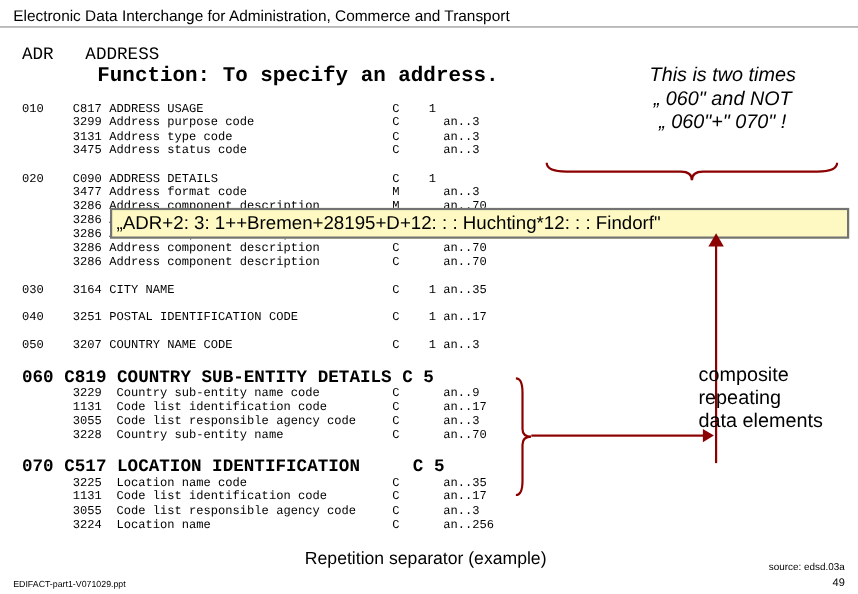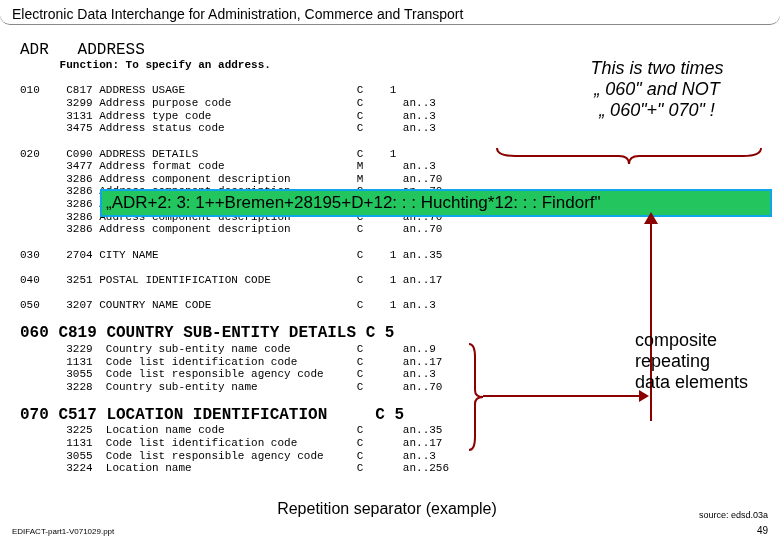--- a/index.html
+++ b/index.html
@@ -12,38 +12,37 @@
     position: relative;
     overflow: hidden;
   }
   .header {
     display: flex;
     justify-content: space-between;
     padding: 6px 12px 2px 12px;
     font-size: 14px;
     color: #000;
     border-bottom: 1px solid #888;
-    border-radius: 10px;
   }
   .header .right { color: #000; }
   .spec {
     font-family: "Courier New", monospace;
     font-size: 11px;
     line-height: 1.15;
     white-space: pre;
     padding-left: 20px;
     position: absolute;
     top: 28px;
   }
   .spec-head {
     font-size: 16px;
     font-weight: normal;
   }
   .spec-sub {
-    font-size: 11px;
+    font-size: 19px;
     font-weight: bold;
   }
   .spec-big {
     font-size: 16px;
     font-weight: bold;
   }
   .anno1 {
     position: absolute;
     right: 18px;
     top: 58px;
@@ -58,22 +57,22 @@
     left: 495px;
     top: 146px;
     width: 268px;
     height: 18px;
   }
   .example-box {
     position: absolute;
     left: 100px;
     top: 189px;
     width: 660px;
-    border: 2px solid #0ea5e9;
-    background: #22c55e;
+    border: 2px solid #737373;
+    background: #fef9c3;
     font-size: 17px;
     padding: 2px 4px;
     color: #000;
   }
   .anno2 {
     position: absolute;
     right: 10px;
     top: 330px;
     font-size: 18px;
     color: #000;
@@ -168,21 +167,21 @@
 <span>       3475 Address status code                    C      an..3</span>
 
 <span>020    C090 ADDRESS DETAILS                        C    1</span>
 <span>       3477 Address format code                    M      an..3</span>
 <span>       3286 Address component description          M      an..70</span>
 <span>       3286 Address component description          C      an..70</span>
 <span>       3286 Address component description          C      an..70</span>
 <span>       3286 Address component description          C      an..70</span>
 <span>       3286 Address component description          C      an..70</span>
 
-<span>030    2704 CITY NAME                              C    1 an..35</span>
+<span>030    3164 CITY NAME                              C    1 an..35</span>
 
 <span>040    3251 POSTAL IDENTIFICATION CODE             C    1 an..17</span>
 
 <span>050    3207 COUNTRY NAME CODE                      C    1 an..3</span>
 
 <span class="spec-big">060 C819 COUNTRY SUB-ENTITY DETAILS C 5</span>
 <span>       3229  Country sub-entity name code          C      an..9</span>
 <span>       1131  Code list identification code         C      an..17</span>
 <span>       3055  Code list responsible agency code     C      an..3</span>
 <span>       3228  Country sub-entity name               C      an..70</span>

